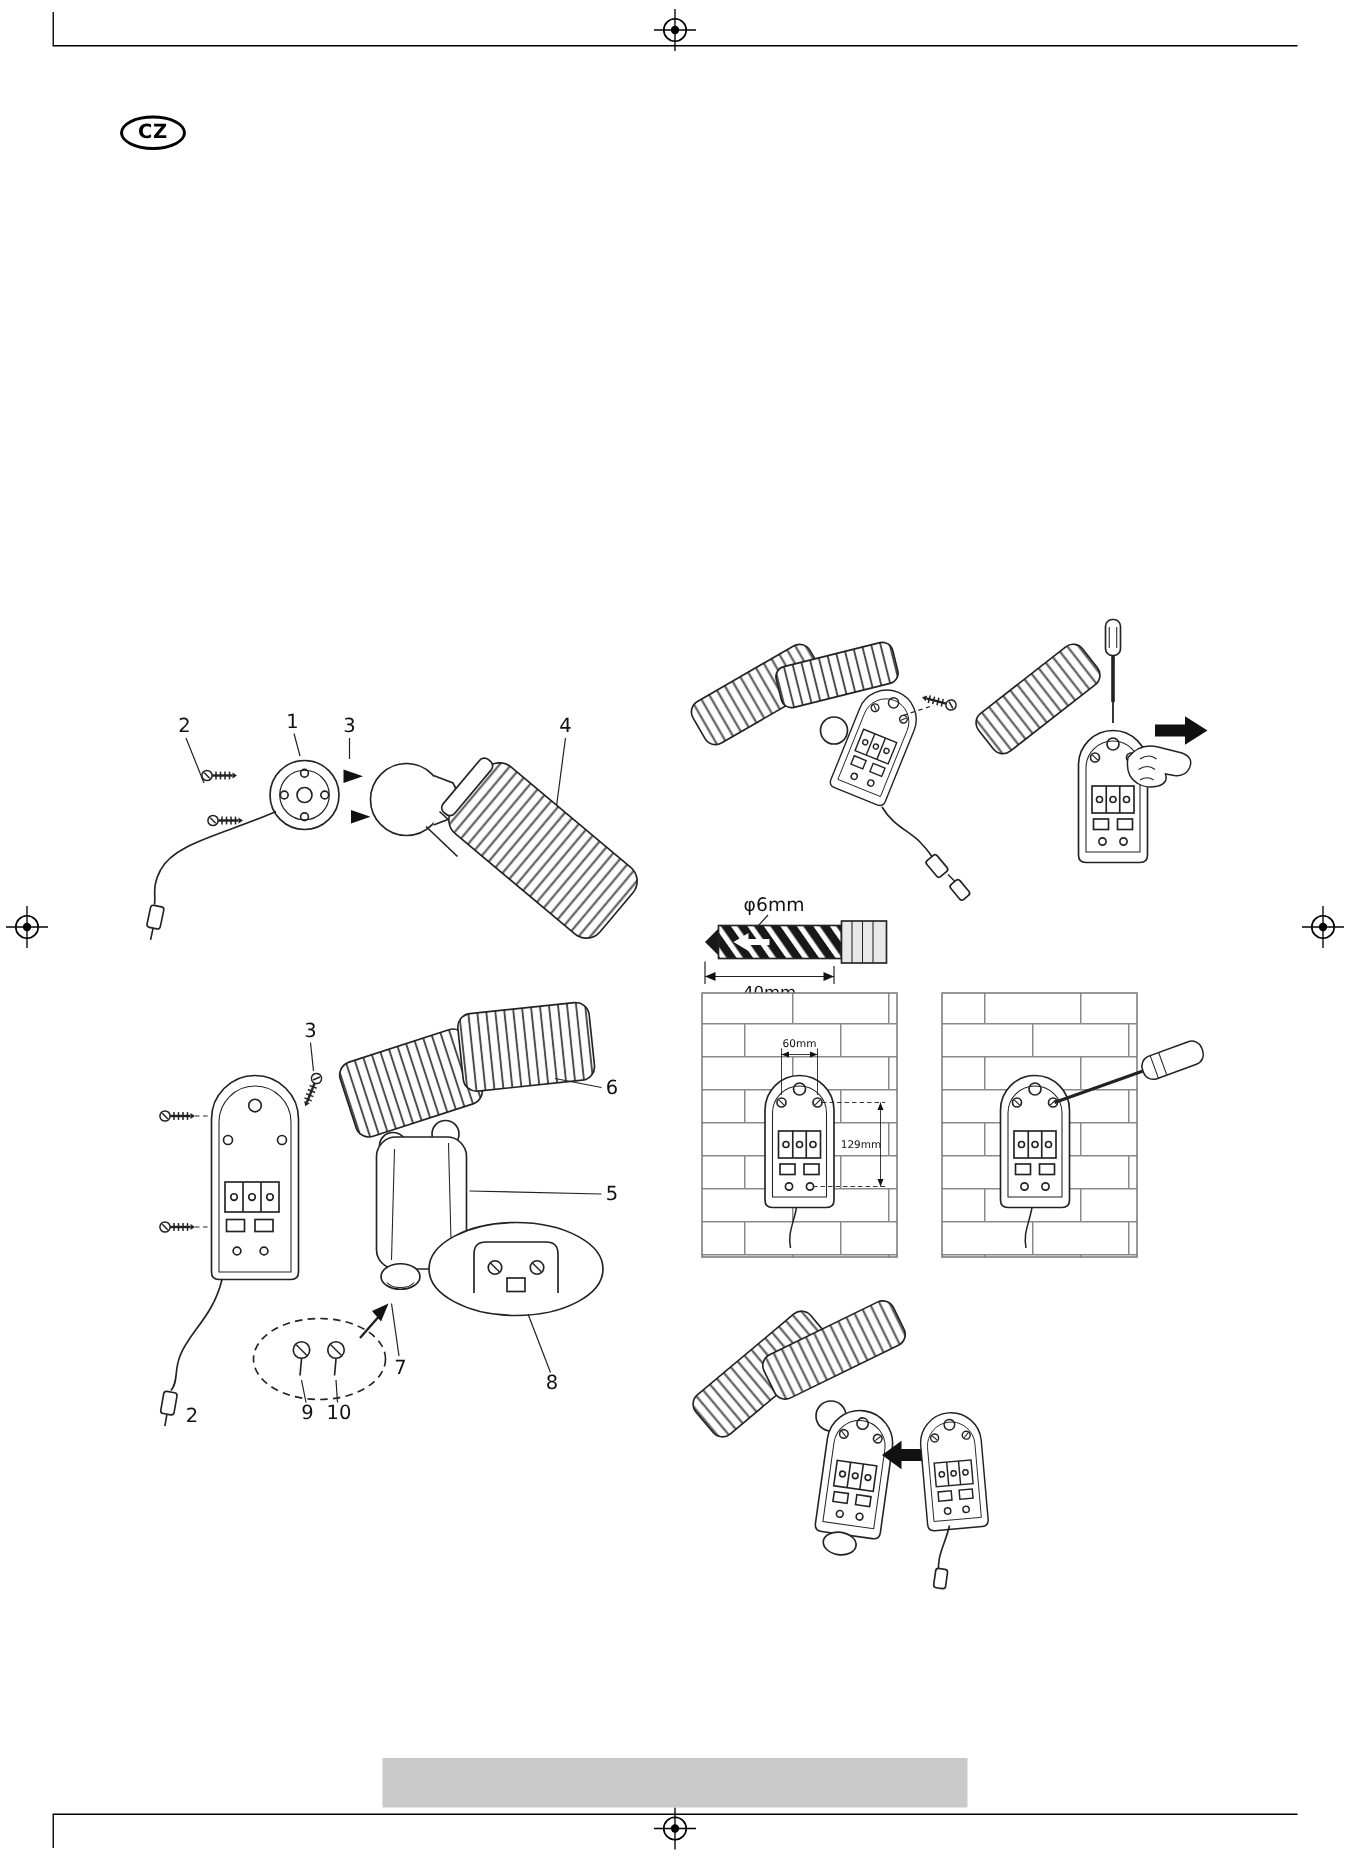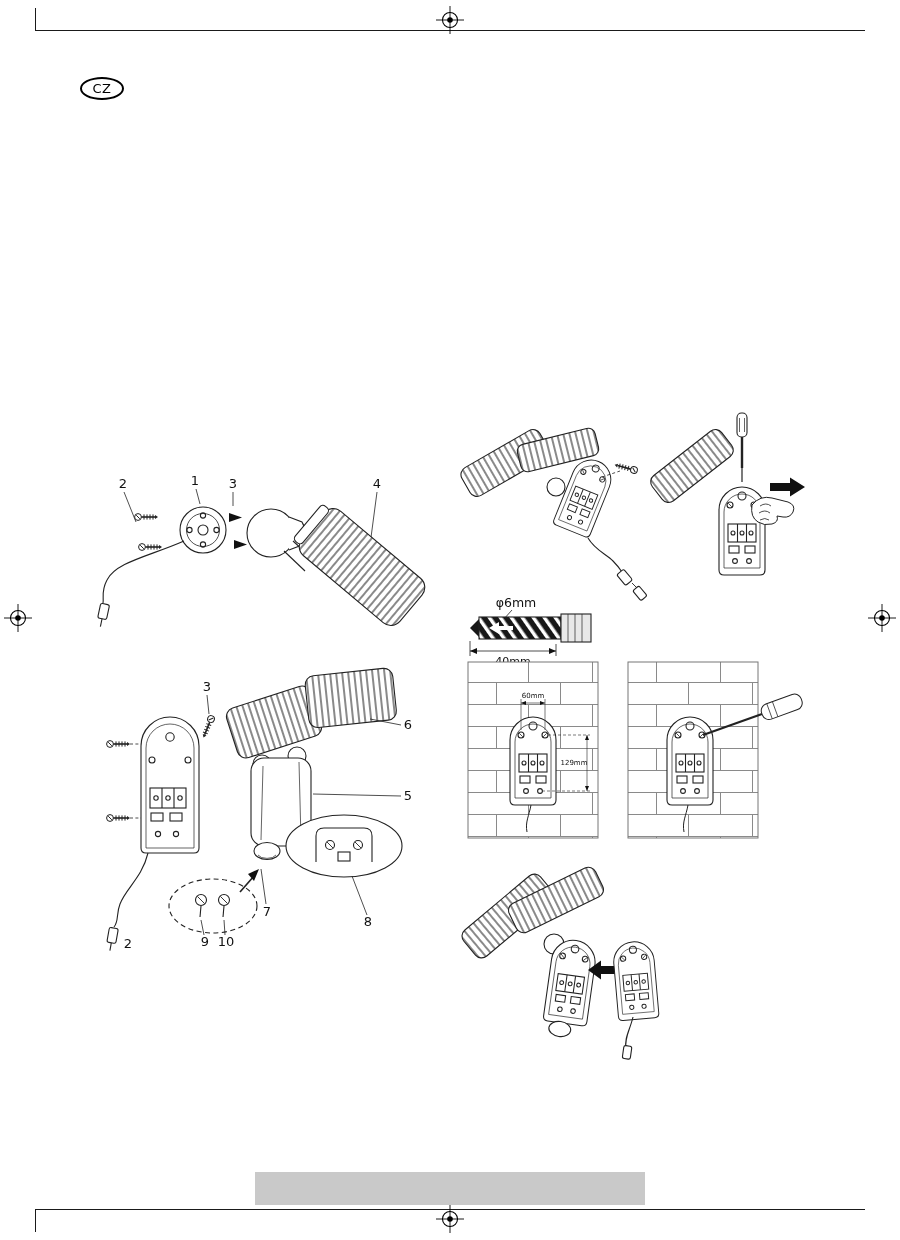--- a/index.html
+++ b/index.html
@@ -8,21 +8,21 @@
   .page {
     position:relative; width:900px; height:1240px;
     background:#ffffff; overflow:hidden;
   }
   .art { position:absolute; left:0; top:0; }
   svg text { font-family:"DejaVu Sans", sans-serif; fill:#111; stroke:none; }
   .badge {
     position:absolute; left:80px; top:77px; width:44px; height:23px;
     border:2px solid #000; border-radius:50%;
     display:flex; align-items:center; justify-content:center;
-    font-weight:normal; font-size:13px; letter-spacing:0.5px; color:#000;
+    font-weight:bold; font-size:13px; letter-spacing:0.5px; color:#000;
     background:#fff;
   }
   .footer-bar {
     position:absolute; left:255px; top:1172px; width:390px; height:33px;
     background:#c9c9c9;
   }
 </style>
 </head>
 <body>
 

